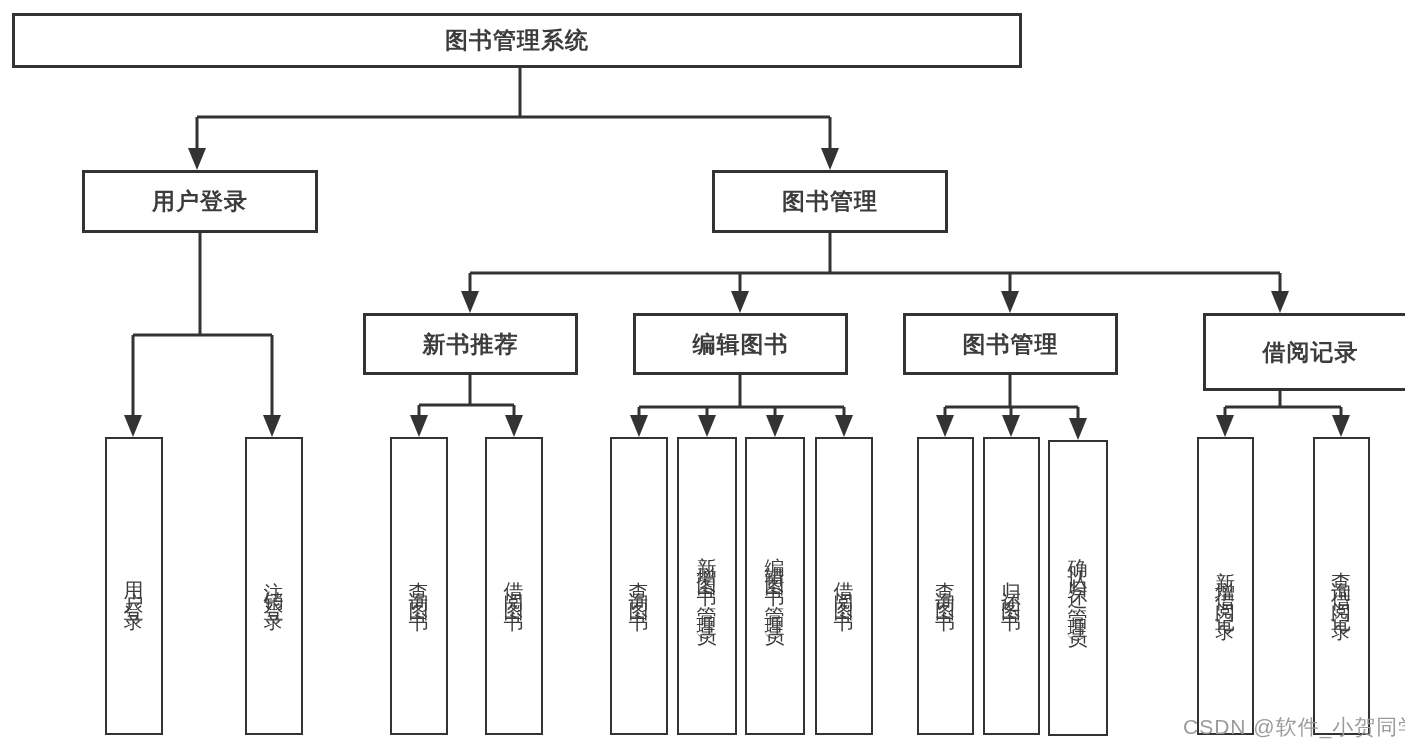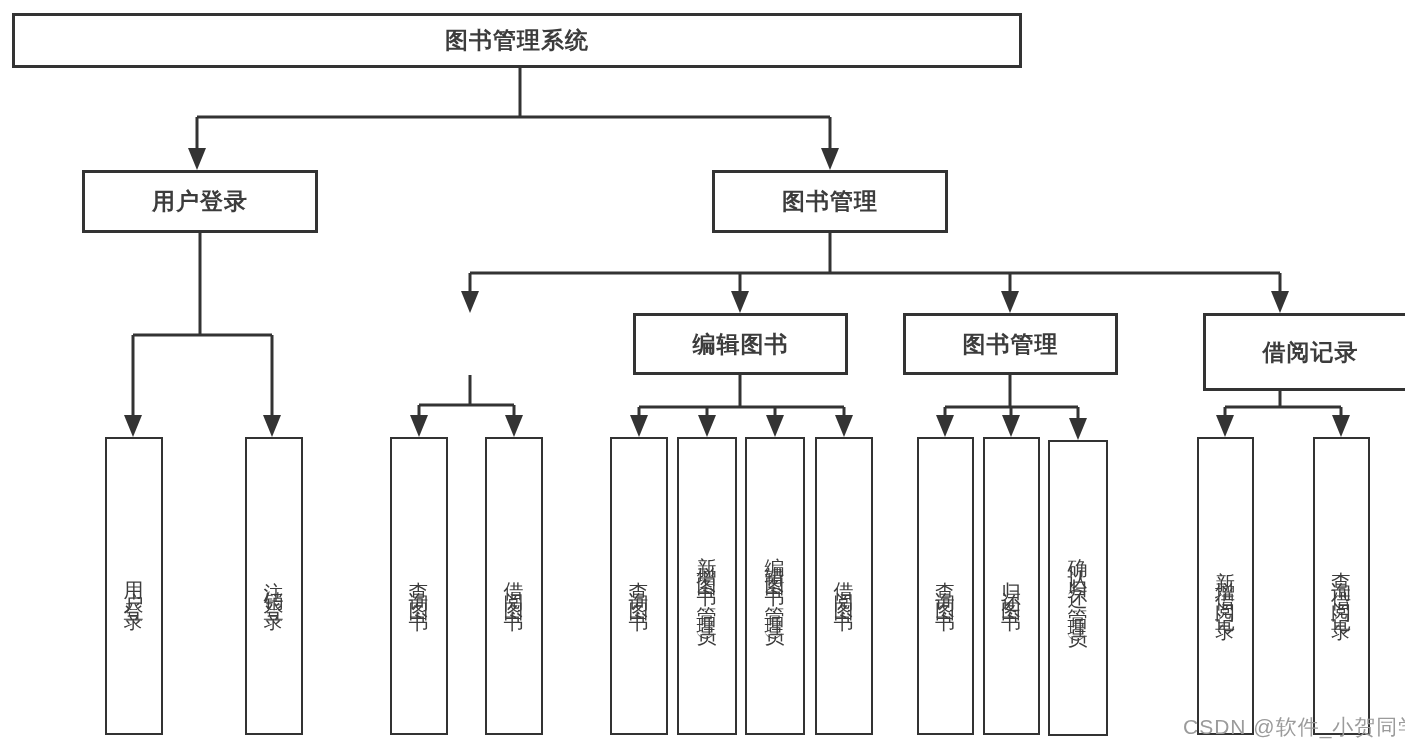--- a/index.html
+++ b/index.html
@@ -119,20 +119,21 @@
       <polygon points="1216,415 1234,415 1225,437" fill="#333333"></polygon>
       <line x1="1341" y1="407" x2="1341" y2="423" stroke="#333333" stroke-width="3"></line>
       <polygon points="1332,415 1350,415 1341,437" fill="#333333"></polygon>
     </svg>
 
   <div class="node hlabel" style="left:12px; top:13px; width:1010px; height:55px;">图书管理系统</div>
 
   <div class="node hlabel" style="left:82px; top:170px; width:236px; height:63px;">用户登录</div>
   <div class="node hlabel" style="left:712px; top:170px; width:236px; height:63px;">图书管理</div>
 
+  <div class="node hlabel" style="left:363px; top:313px; width:215px; height:62px;">新书推荐</div>
   <div class="node hlabel" style="left:633px; top:313px; width:215px; height:62px;">编辑图书</div>
   <div class="node hlabel" style="left:903px; top:313px; width:215px; height:62px;">图书管理</div>
   <div class="node hlabel" style="left:1172px; top:313px; width:215px; height:78px;margin-left:31px;">借阅记录</div>
 
   <div class="node vleaf" style="left:105px; top:437px; width:58px; height:298px;">
     <span class="vtext">用户登录</span>
   </div>
   <div class="node vleaf" style="left:245px; top:437px; width:58px; height:298px;">
     <span class="vtext">注销登录</span>
   </div>

